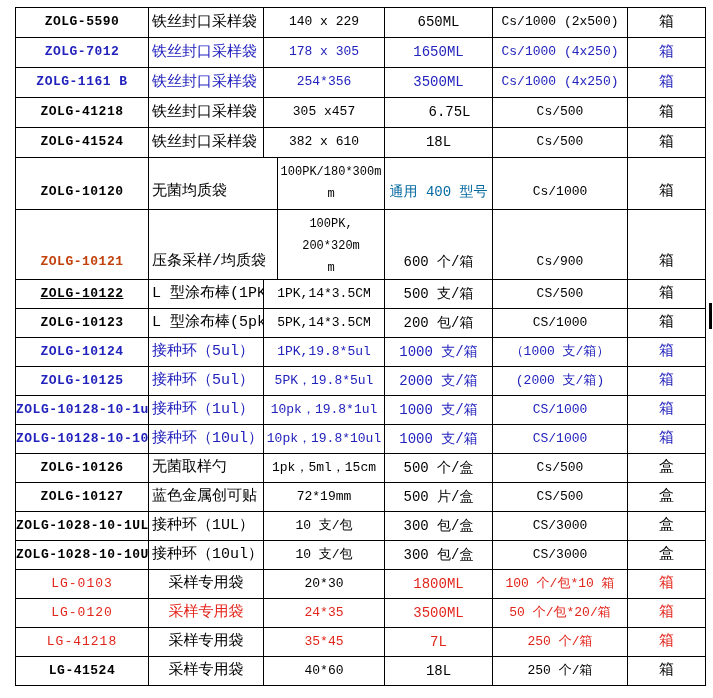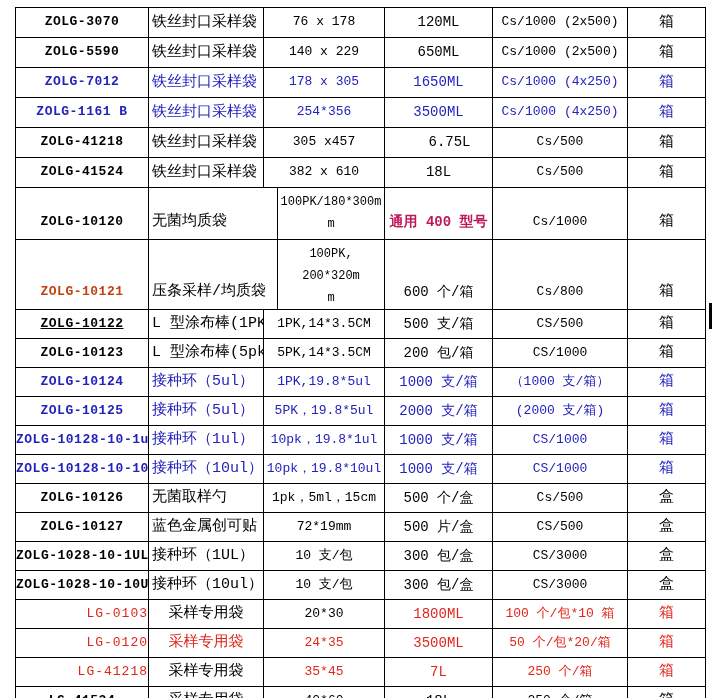--- a/index.html
+++ b/index.html
@@ -35,21 +35,21 @@
   tr.h30 { height: 30px; }
   tr.h29 { height: 29px; }
   tr.tall { height: 52px; }
 
   td.code {
     font-weight: bold;
     font-size: 13px;
     letter-spacing: 0.5px;
     padding: 0;
   }
-  td.code.nobold { font-weight: normal; letter-spacing: 1px; text-align: right; }
+  td.code.nobold { font-weight: normal; letter-spacing: 1px; }
   td.name {
     text-align: left;
     padding-left: 3px;
     font-size: 15px;
   }
   td.name.centered { text-align: center; padding-left: 1px; }
   td.dims  { font-size: 13px; }
   td.packing { font-size: 13px; }
   td.unit { font-size: 15px; }
 
@@ -83,28 +83,20 @@
       <col style="width:133px">
       <col style="width:115px">
       <col style="width:14px">
       <col style="width:107px">
       <col style="width:108px">
       <col style="width:135px">
       <col style="width:78px">
     </colgroup>
     <tbody>
         <tr class="h30">
-      <td class="code" style="color: rgb(0, 0, 0);">ZOLG-3070</td>
-      <td class="name" style="color: rgb(0, 0, 0);">铁丝封口采样袋</td>
-      <td class="dims" colspan="2" style="color: rgb(0, 0, 0);">76 x 178</td>
-      <td class="volume" style="color: rgb(0, 0, 0);">120ML</td>
-      <td class="packing" style="color: rgb(0, 0, 0);">Cs/1000 (2x500)</td>
-      <td class="unit" style="color: rgb(0, 0, 0);">箱</td>
-    </tr>
-        <tr class="h30">
       <td class="code" style="color: rgb(0, 0, 0);">ZOLG-5590</td>
       <td class="name" style="color: rgb(0, 0, 0);">铁丝封口采样袋</td>
       <td class="dims" colspan="2" style="color: rgb(0, 0, 0);">140 x 229</td>
       <td class="volume" style="color: rgb(0, 0, 0);">650ML</td>
       <td class="packing" style="color: rgb(0, 0, 0);">Cs/1000 (2x500)</td>
       <td class="unit" style="color: rgb(0, 0, 0);">箱</td>
     </tr>
         <tr class="h30">
       <td class="code" style="color: rgb(34, 34, 189);">ZOLG-7012</td>
       <td class="name" style="color: rgb(34, 34, 189);">铁丝封口采样袋</td>
@@ -135,31 +127,31 @@
       <td class="dims" colspan="2" style="color: rgb(0, 0, 0);">382 x 610</td>
       <td class="volume" style="color: rgb(0, 0, 0);">18L</td>
       <td class="packing" style="color: rgb(0, 0, 0);">Cs/500</td>
       <td class="unit" style="color: rgb(0, 0, 0);">箱</td>
     </tr>
         <tr class="tall">
       <td class="code" style="color: rgb(0, 0, 0);">ZOLG-10120</td>
       <td class="name" colspan="2" style="color: rgb(0, 0, 0);">无菌均质袋</td>
       <td class="dims" style="color: rgb(0, 0, 0);">100PK/180*300m
 m</td>
-      <td class="volume" style="color: #be185d; font-weight: bold;">通用 400 型号</td>
+      <td class="volume" style="color: #0369a1;">通用 400 型号</td>
       <td class="packing" style="color: rgb(0, 0, 0);">Cs/1000</td>
       <td class="unit" style="color: rgb(0, 0, 0);">箱</td>
     </tr>
         <tr class="tall">
       <td class="code" style="color: #c2410c;">ZOLG-10121</td>
       <td class="name" colspan="2" style="color: rgb(0, 0, 0);">压条采样/均质袋</td>
       <td class="dims" style="color: rgb(0, 0, 0);">100PK, 200*320m
 m</td>
       <td class="volume" style="color: rgb(0, 0, 0);">600 个/箱</td>
-      <td class="packing" style="color: rgb(0, 0, 0);">Cs/800</td>
+      <td class="packing" style="color: rgb(0, 0, 0);">Cs/900</td>
       <td class="unit" style="color: rgb(0, 0, 0);">箱</td>
     </tr>
         <tr class="h29">
       <td class="code" style="color: rgb(0, 0, 0); text-decoration: underline;">ZOLG-10122</td>
       <td class="name" style="color: rgb(0, 0, 0);">L 型涂布棒(1PK)</td>
       <td class="dims" colspan="2" style="color: rgb(0, 0, 0);">1PK,14*3.5CM</td>
       <td class="volume" style="color: rgb(0, 0, 0);">500 支/箱</td>
       <td class="packing" style="color: rgb(0, 0, 0);">CS/500</td>
       <td class="unit" style="color: rgb(0, 0, 0);">箱</td>
     </tr>

